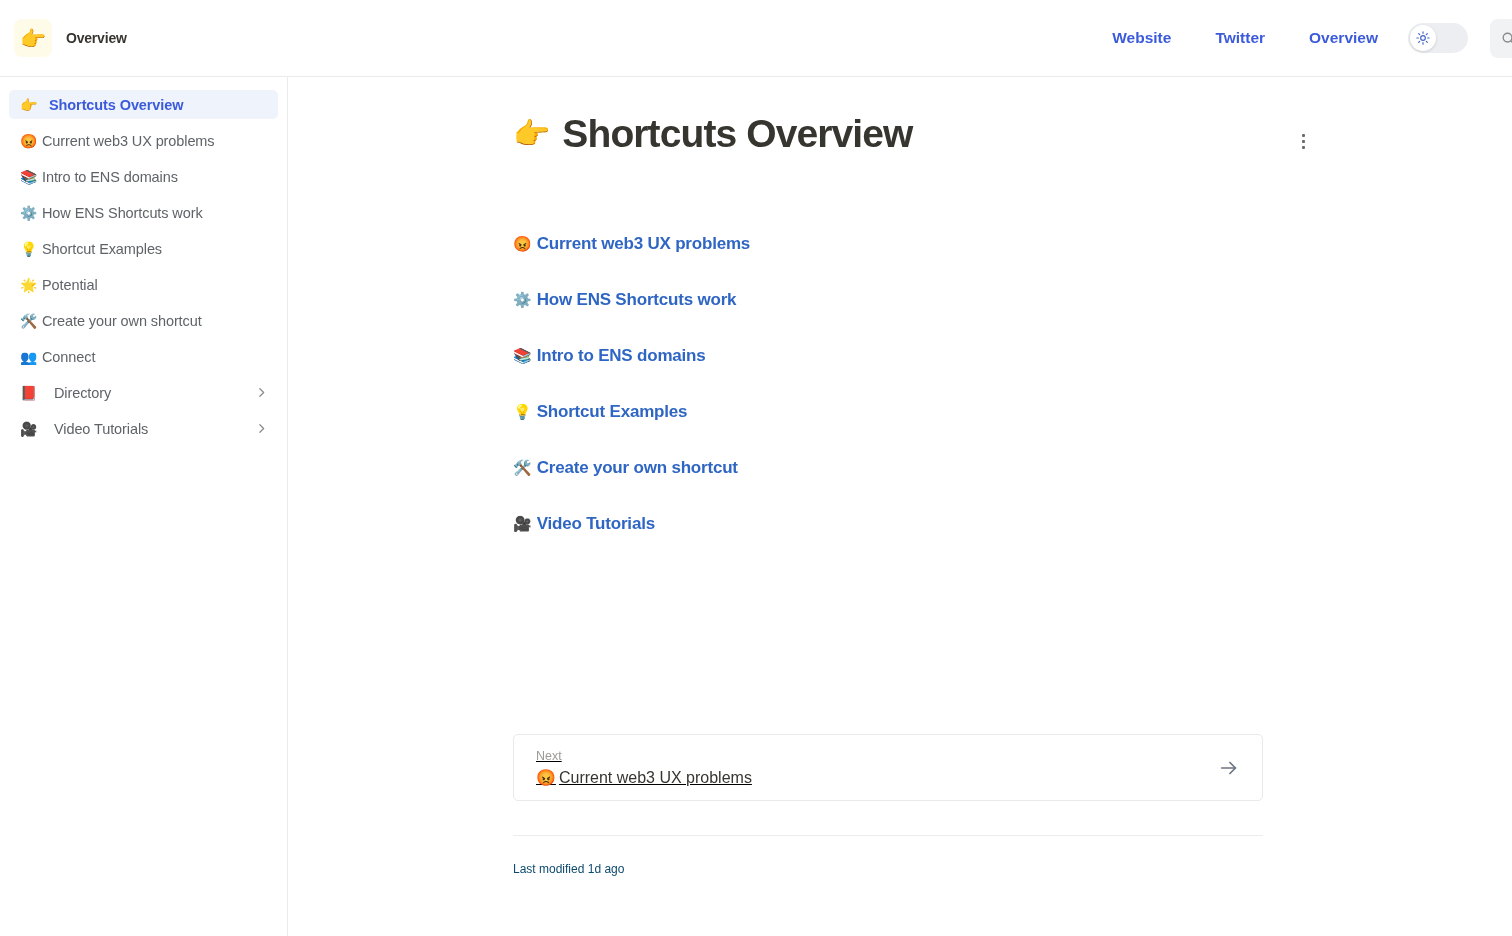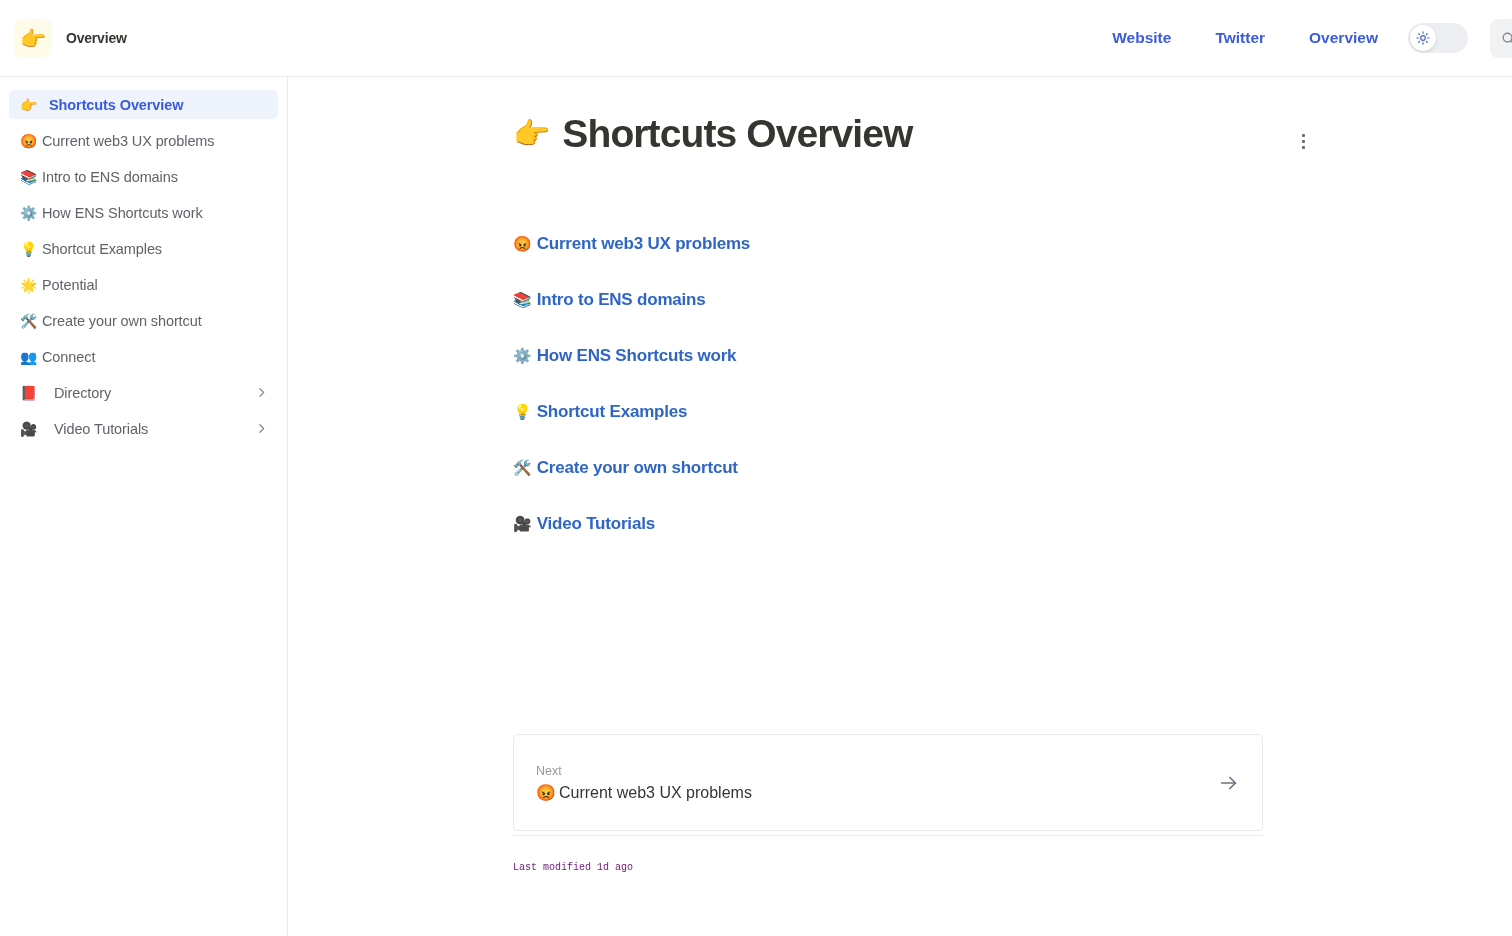--- a/index.html
+++ b/index.html
@@ -249,28 +249,29 @@
     color: #2f66c4;
     letter-spacing: -0.2px;
   }
 
   
   #next-card {
     position: absolute;
     left: 224px;
     top: 657px;
     width: 750px;
-    height: 97px;
+    height: 67px;
     border: 1px solid #e9e9e8;
     border-radius: 5px;
     display: flex;
     align-items: center;
     padding: 0 22px;
     cursor: pointer;
     background: #fff;
+    text-decoration: underline;
   }
   #next-card-texts { display: flex; flex-direction: column; justify-content: center; }
   #next-label {
     font-size: 12.5px;
     color: #9b9a97;
     line-height: 1.5;
     margin-bottom: 1px;
   }
   #next-title {
     font-size: 16px;
@@ -292,24 +293,23 @@
     top: 758px;
     width: 750px;
     height: 1px;
     background: #ececec;
   }
 
   #last-modified {
     position: absolute;
     left: 224px;
     top: 785px;
-    font-size: 10px;
-    color: #701a75;
-    white-space: nowrap;
-    font-family: Liberation Mono, monospace;
+    font-size: 12px;
+    color: #0c4a6e;
+    white-space: nowrap;
   }
 </style>
 </head>
 <body>
 
 <div id="header">
 
   <div id="brand">
     <div id="brand-emoji-box">
       <span>👉</span>
@@ -423,25 +423,25 @@
     </div>
   </div>
 
   <div id="link-list">
 
     <a class="content-link">
       <span class="cl-emoji">😡</span><span class="cl-text">Current web3 UX problems</span>
     </a>
 
     <a class="content-link">
+      <span class="cl-emoji">⚙️</span><span class="cl-text">How ENS Shortcuts work</span>
+    </a>
+
+    <a class="content-link">
       <span class="cl-emoji">📚</span><span class="cl-text">Intro to ENS domains</span>
-    </a>
-
-    <a class="content-link">
-      <span class="cl-emoji">⚙️</span><span class="cl-text">How ENS Shortcuts work</span>
     </a>
 
     <a class="content-link">
       <span class="cl-emoji">💡</span><span class="cl-text">Shortcut Examples</span>
     </a>
 
 
     <a class="content-link">
       <span class="cl-emoji">🛠️</span><span class="cl-text">Create your own shortcut</span>
     </a>

